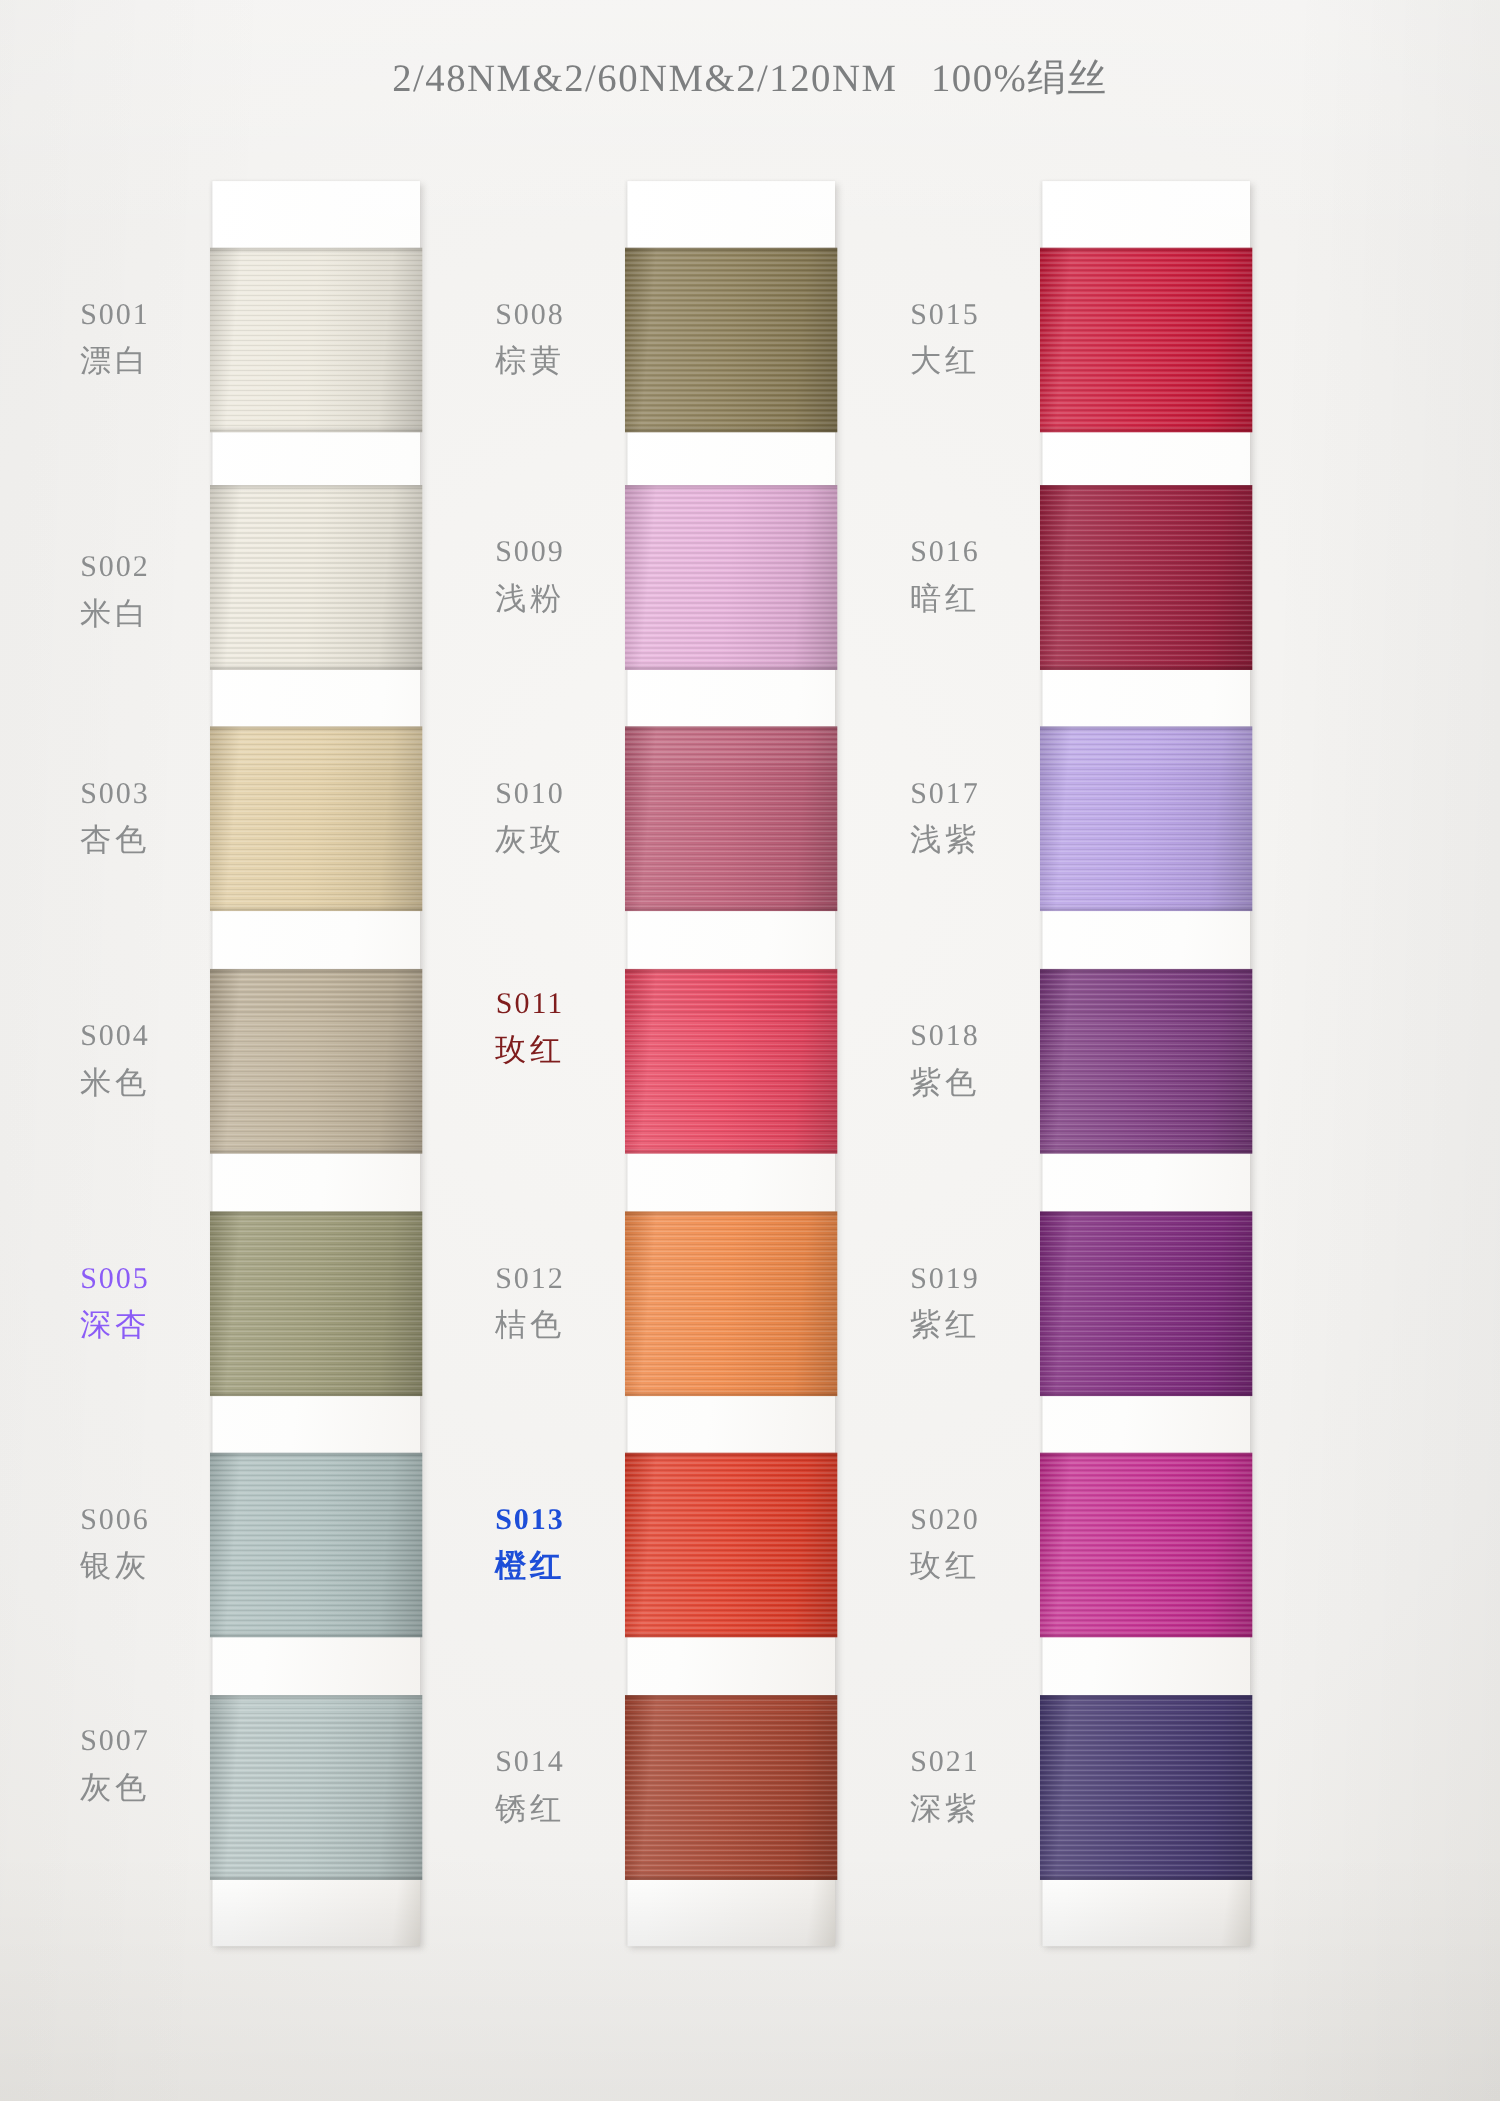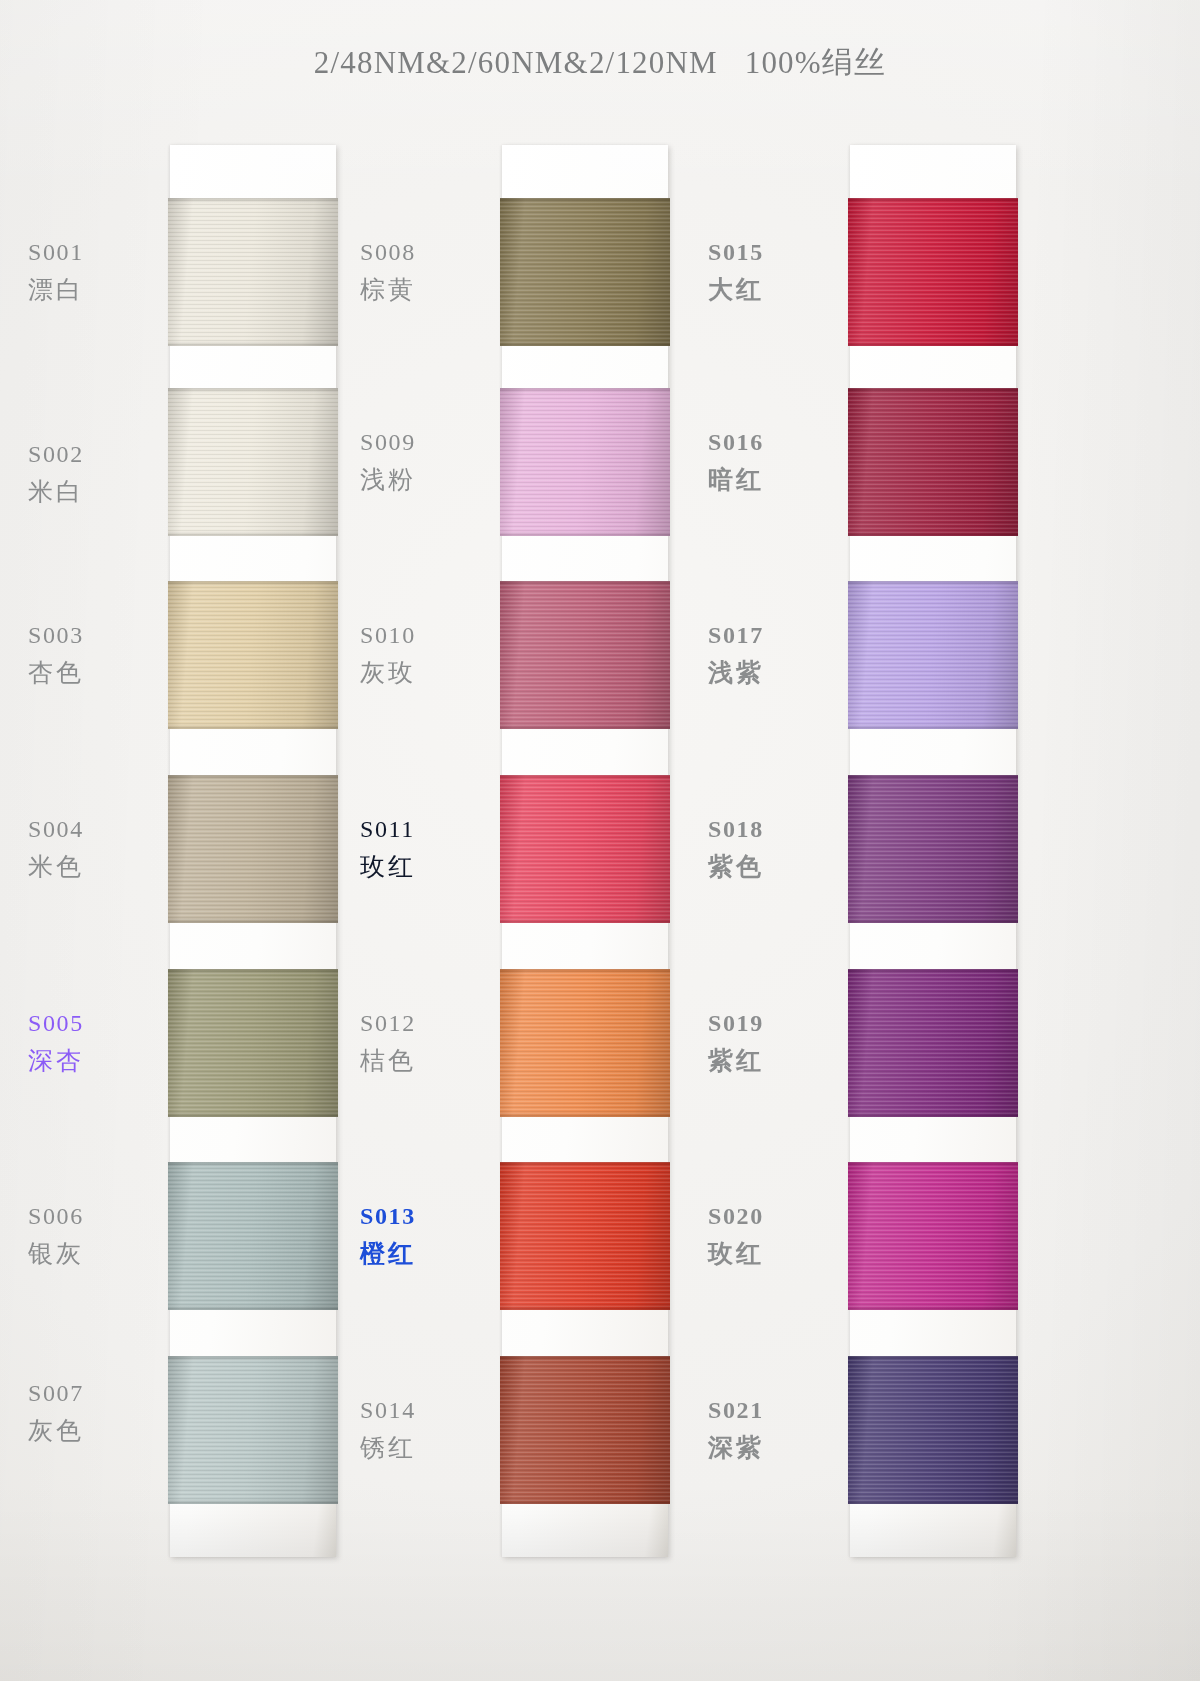--- a/index.html
+++ b/index.html
@@ -53,21 +53,21 @@
   }
 
   .column {
     position: absolute;
     top: 0;
     width: 350px;
     height: 1420px;
   }
   .col-0 { left: 28px; }
   .col-1 { left: 360px; }
-  .col-2 { left: 708px; font-weight: bold; }
+  .col-2 { left: 692px; }
 
   
   .card-strip {
     position: absolute;
     top: 2px;
     left: 142px;
     width: 166px;
     height: 1412px;
     background: linear-gradient(97deg, #ffffff 0%, #fdfdfc 55%, #f4f2ef 93%, #dedbd5 100%);
     box-shadow: 2px 2px 5px rgba(90,88,84,0.22), -1px 0 2px rgba(120,118,114,0.10);
@@ -126,21 +126,21 @@
   }
   .band .edge-bot {
     bottom: 0;
     background: linear-gradient(0deg, rgba(0,0,0,0.14), rgba(0,0,0,0));
   }
 
   .swatch-label {
     position: absolute;
     left: 0;
     width: 128px;
-    text-align: left;
+    text-align: center;
     color: #8b8d8e;
     font-family: "Liberation Serif", "DejaVu Serif", serif;
     line-height: 1.0;
   }
   .swatch-label .code {
     display: block;
     font-size: 24px;
     letter-spacing: 1.6px;
     margin-bottom: 13px;
     white-space: nowrap;
@@ -288,21 +288,21 @@
       <span class="name">灰玫</span>
     </div>
 
     <div class="band" style="top: 632px; height: 148px;">
       <div class="fill" style="background: rgb(232, 69, 95);"></div>
       <div class="threads"></div>
       <div class="shade"></div>
       <div class="edge-top"></div>
       <div class="edge-bot"></div>
     </div>
-    <div class="swatch-label" style="top: 674px; color: #0f172a;">
+    <div class="swatch-label" style="top: 648px; color: #7f1d1d;">
       <span class="code">S011</span>
       <span class="name">玫红</span>
     </div>
 
     <div class="band" style="top: 826px; height: 148px;">
       <div class="fill" style="background: rgb(240, 138, 75);"></div>
       <div class="threads"></div>
       <div class="shade"></div>
       <div class="edge-top"></div>
       <div class="edge-bot"></div>

